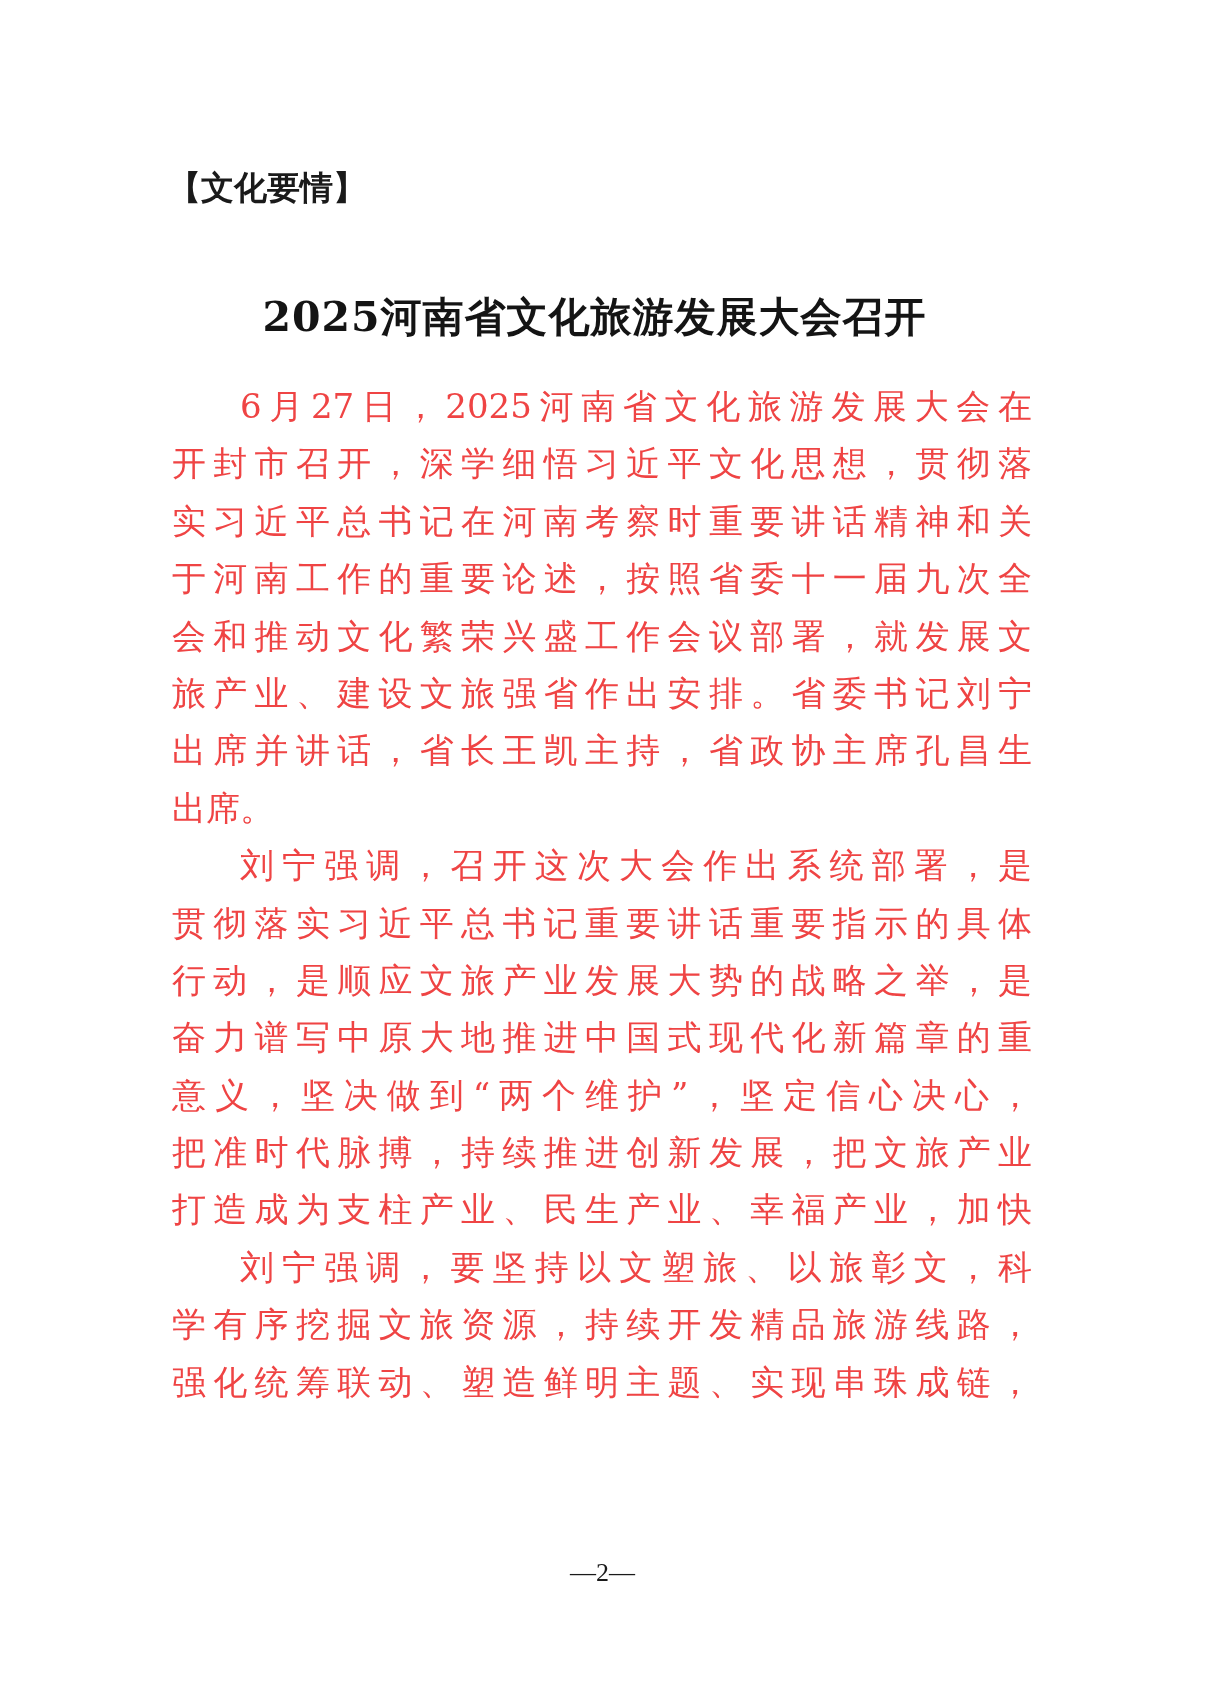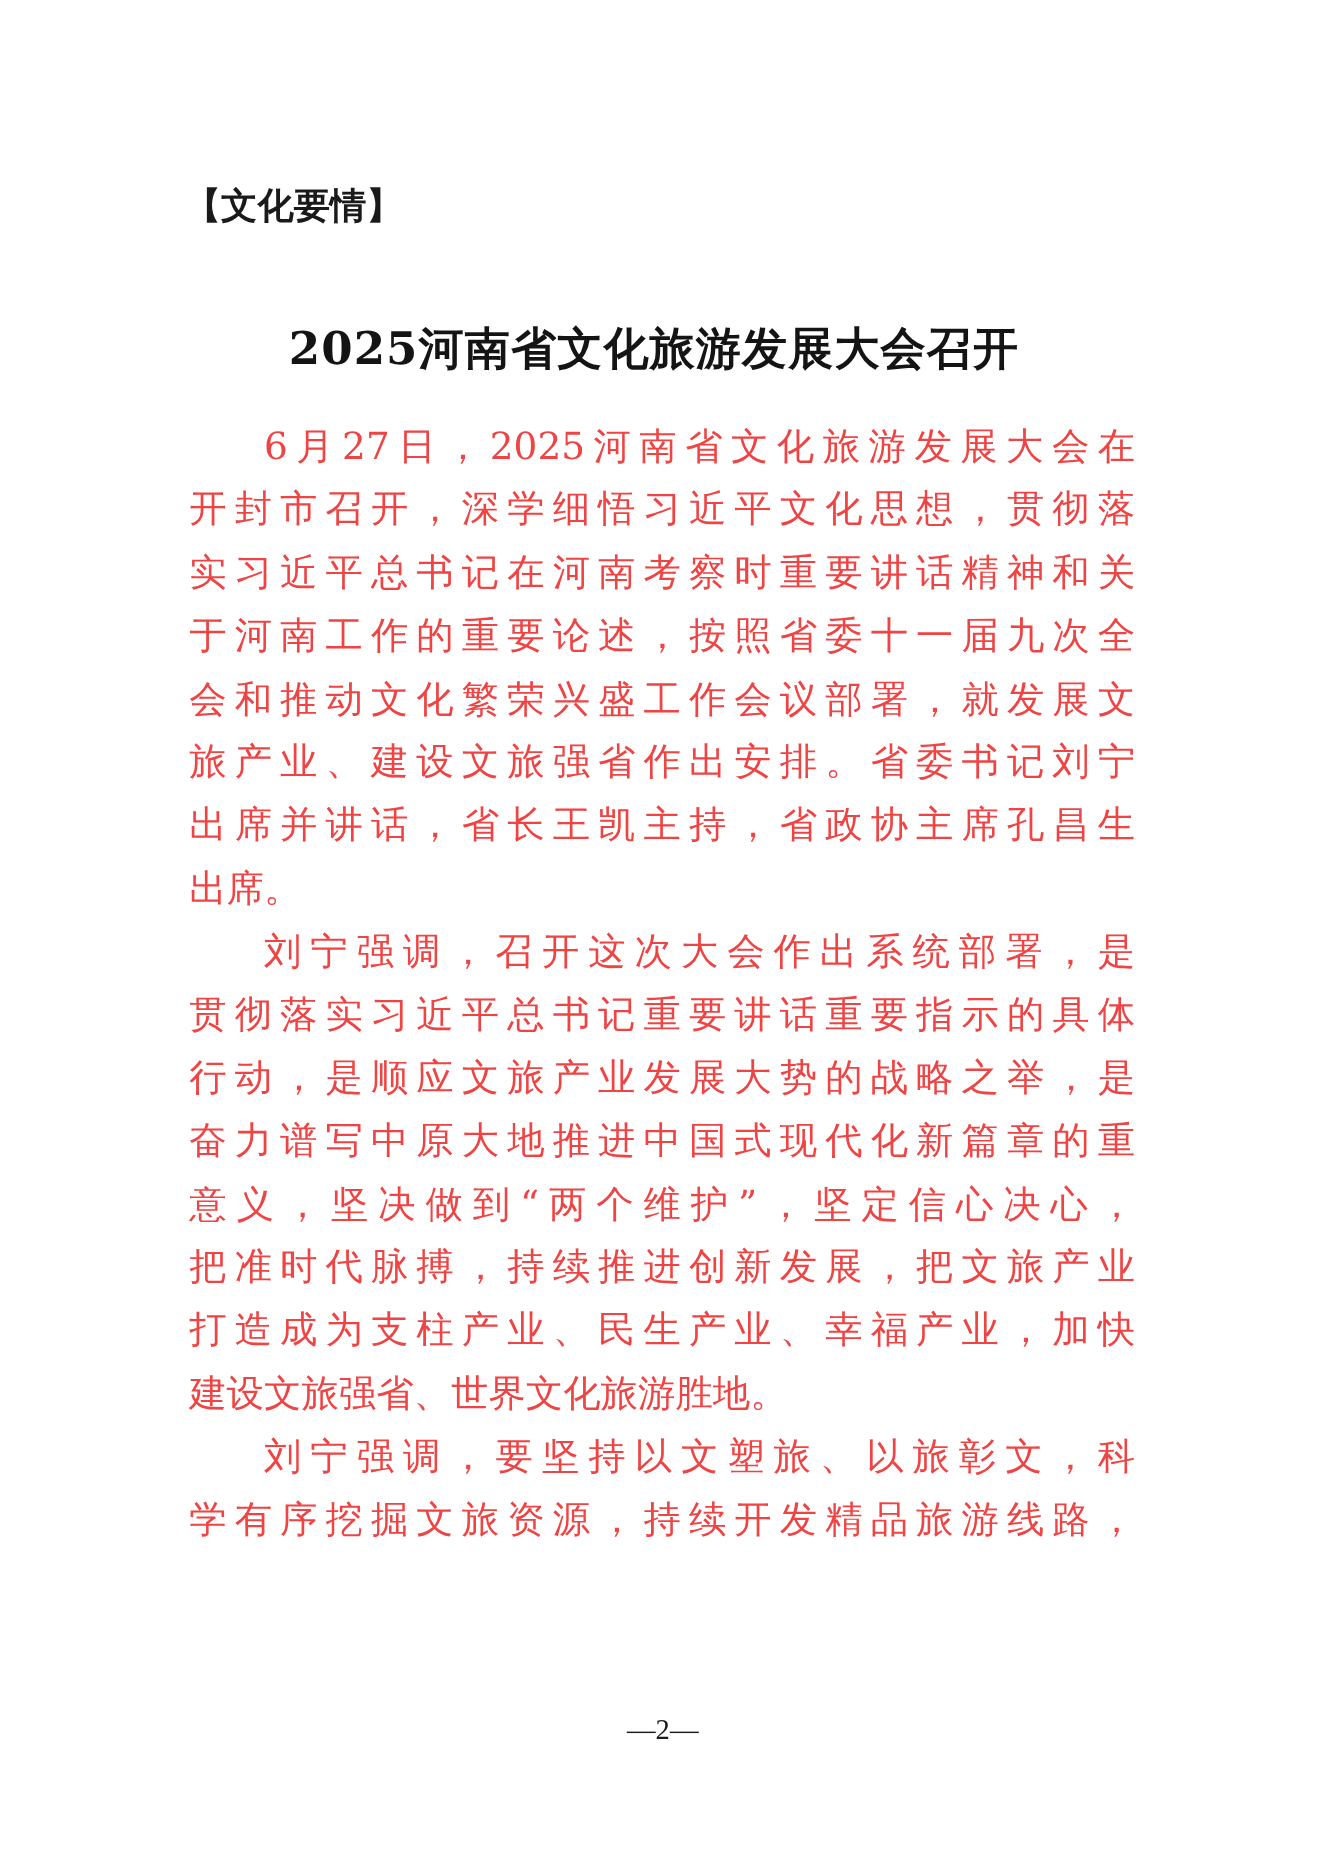--- a/index.html
+++ b/index.html
@@ -100,20 +100,20 @@
     <div class="line">出席并讲话，省长王凯主持，省政协主席孔昌生</div>
     <div class="line last">出席。</div>
 
     <div class="line indent">刘宁强调，召开这次大会作出系统部署，是</div>
     <div class="line">贯彻落实习近平总书记重要讲话重要指示的具体</div>
     <div class="line">行动，是顺应文旅产业发展大势的战略之举，是</div>
     <div class="line">奋力谱写中原大地推进中国式现代化新篇章的重</div>
     <div class="line">意义，坚决做到“两个维护”，坚定信心决心，</div>
     <div class="line">把准时代脉搏，持续推进创新发展，把文旅产业</div>
     <div class="line">打造成为支柱产业、民生产业、幸福产业，加快</div>
-    <div class="line last">建设文旅强省、世界文化旅游胜地。</div>
 
     <div class="line indent">刘宁强调，要坚持以文塑旅、以旅彰文，科</div>
     <div class="line">学有序挖掘文旅资源，持续开发精品旅游线路，</div>
+    <div class="line">强化统筹联动、塑造鲜明主题、实现串珠成链，</div>
   </div>
 
   <div class="page-number">—2—</div>
 </div>
 
 </body></html>

